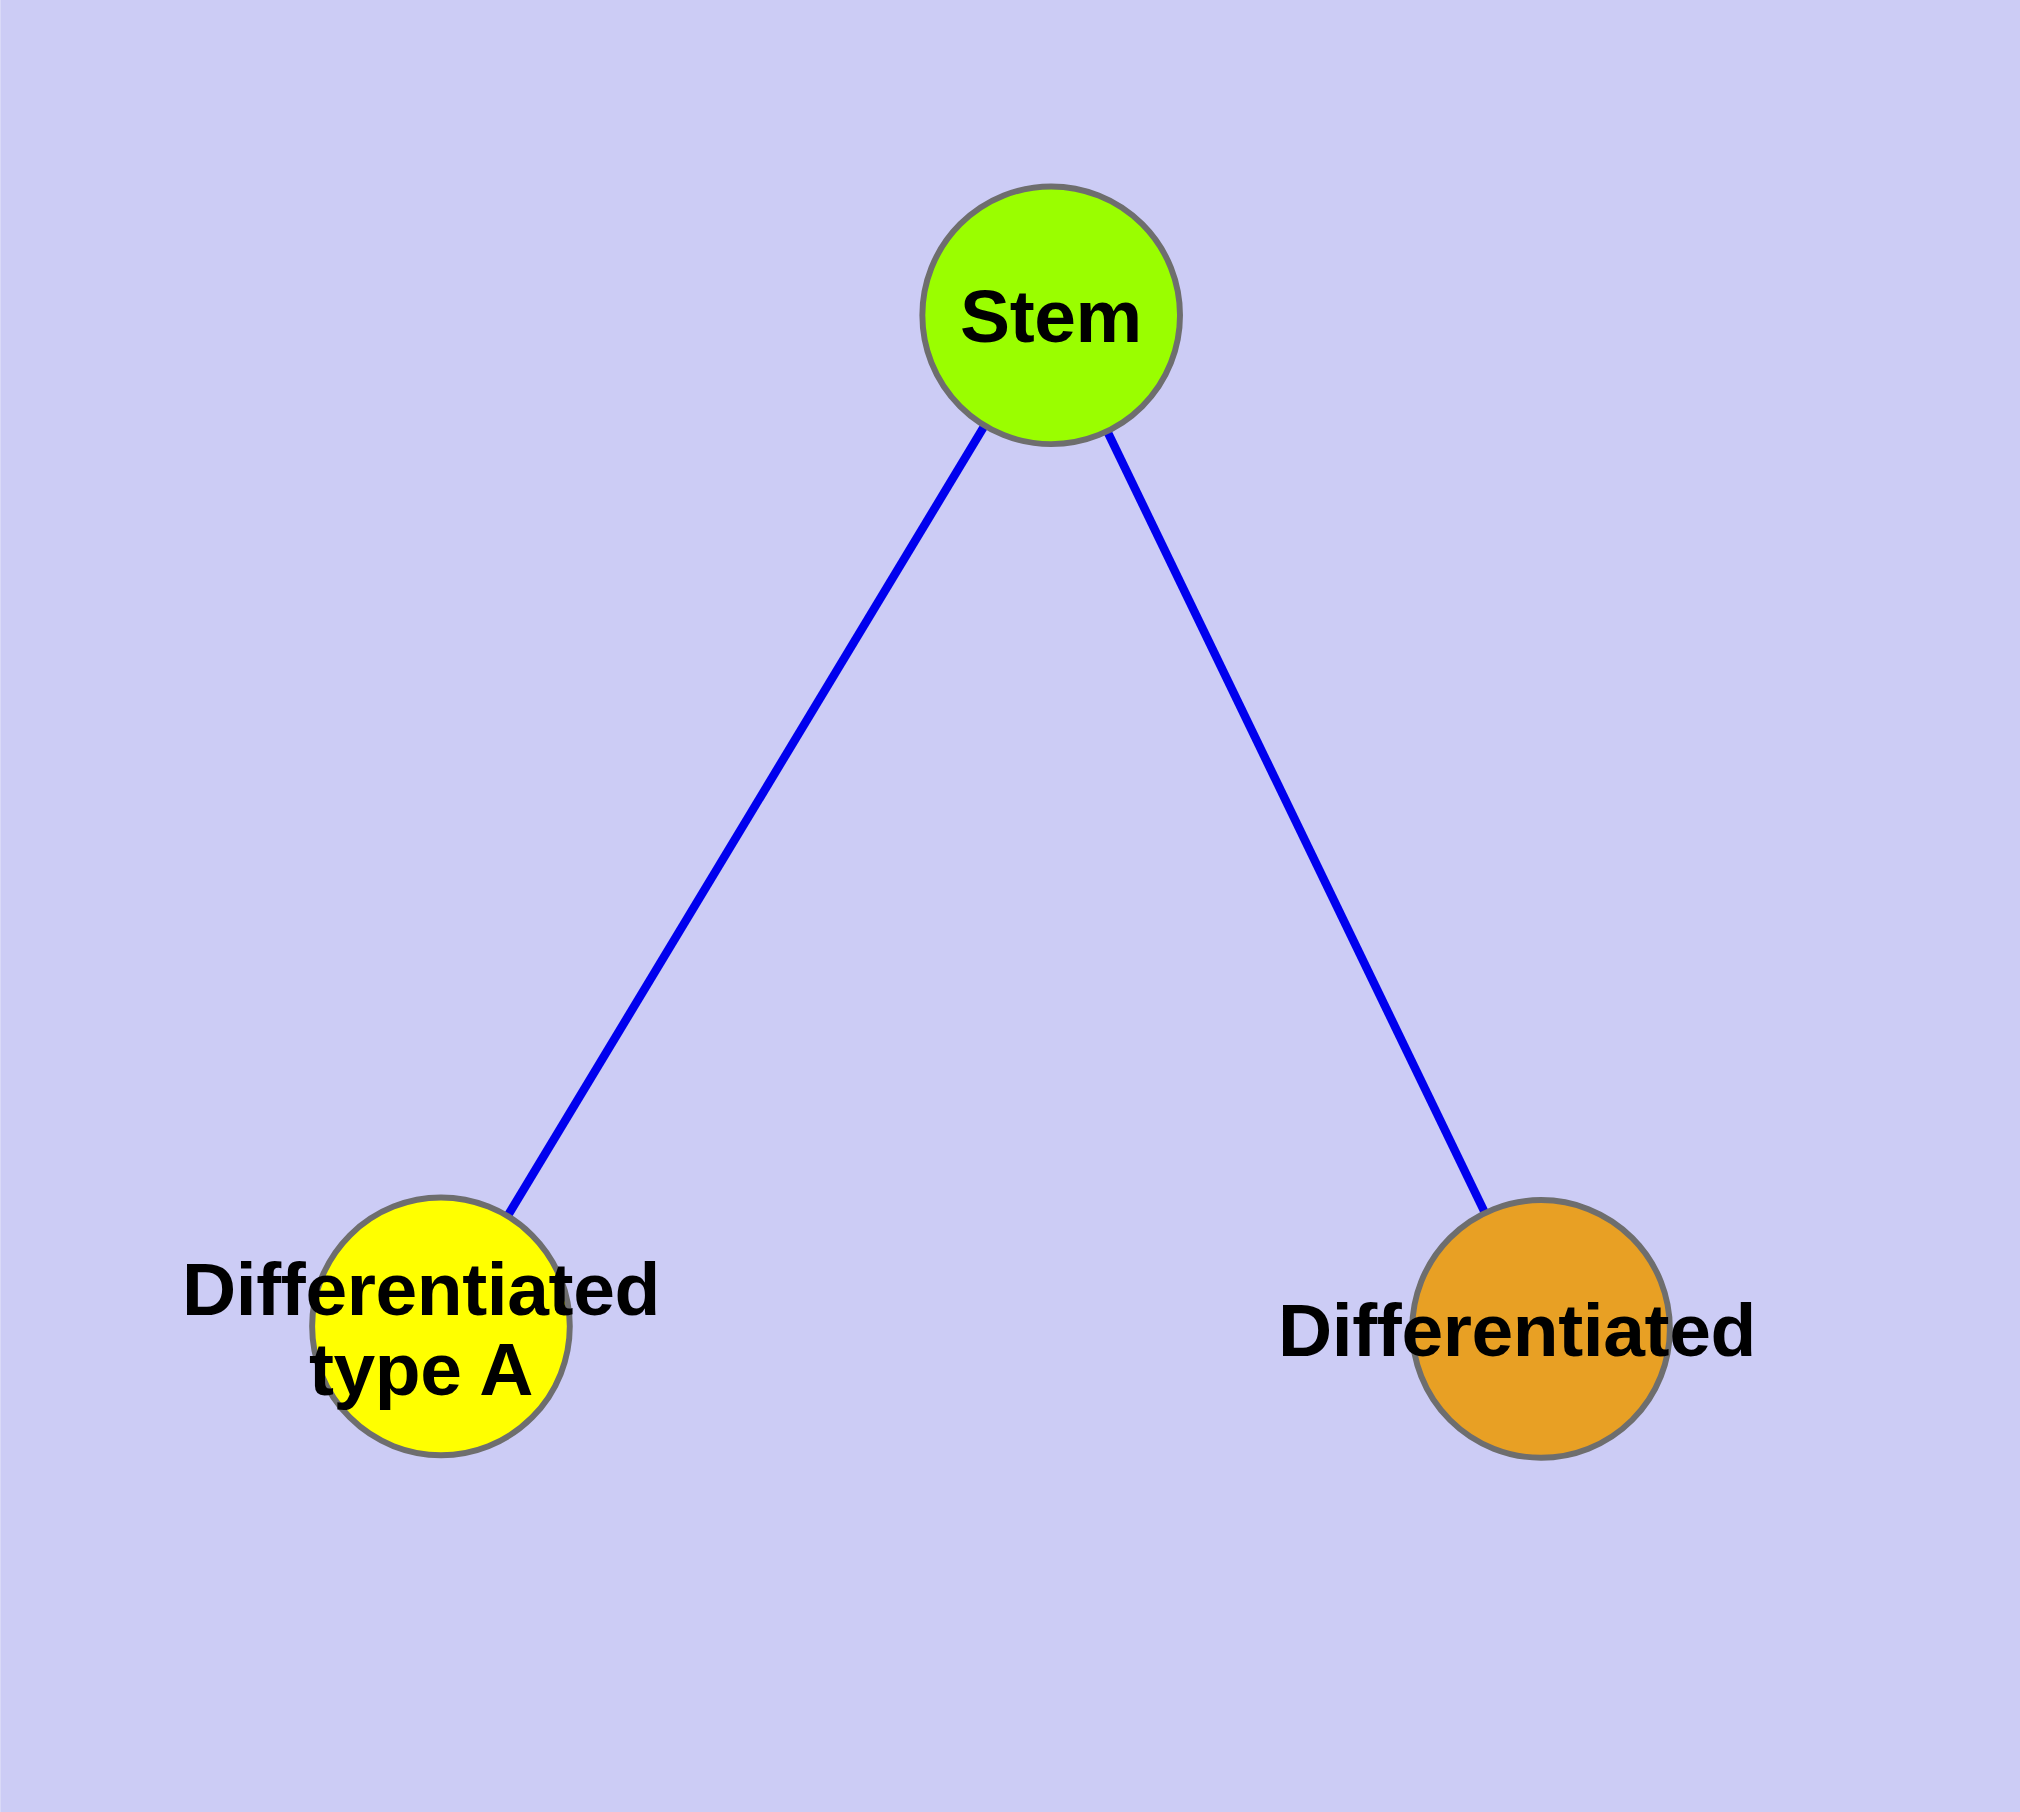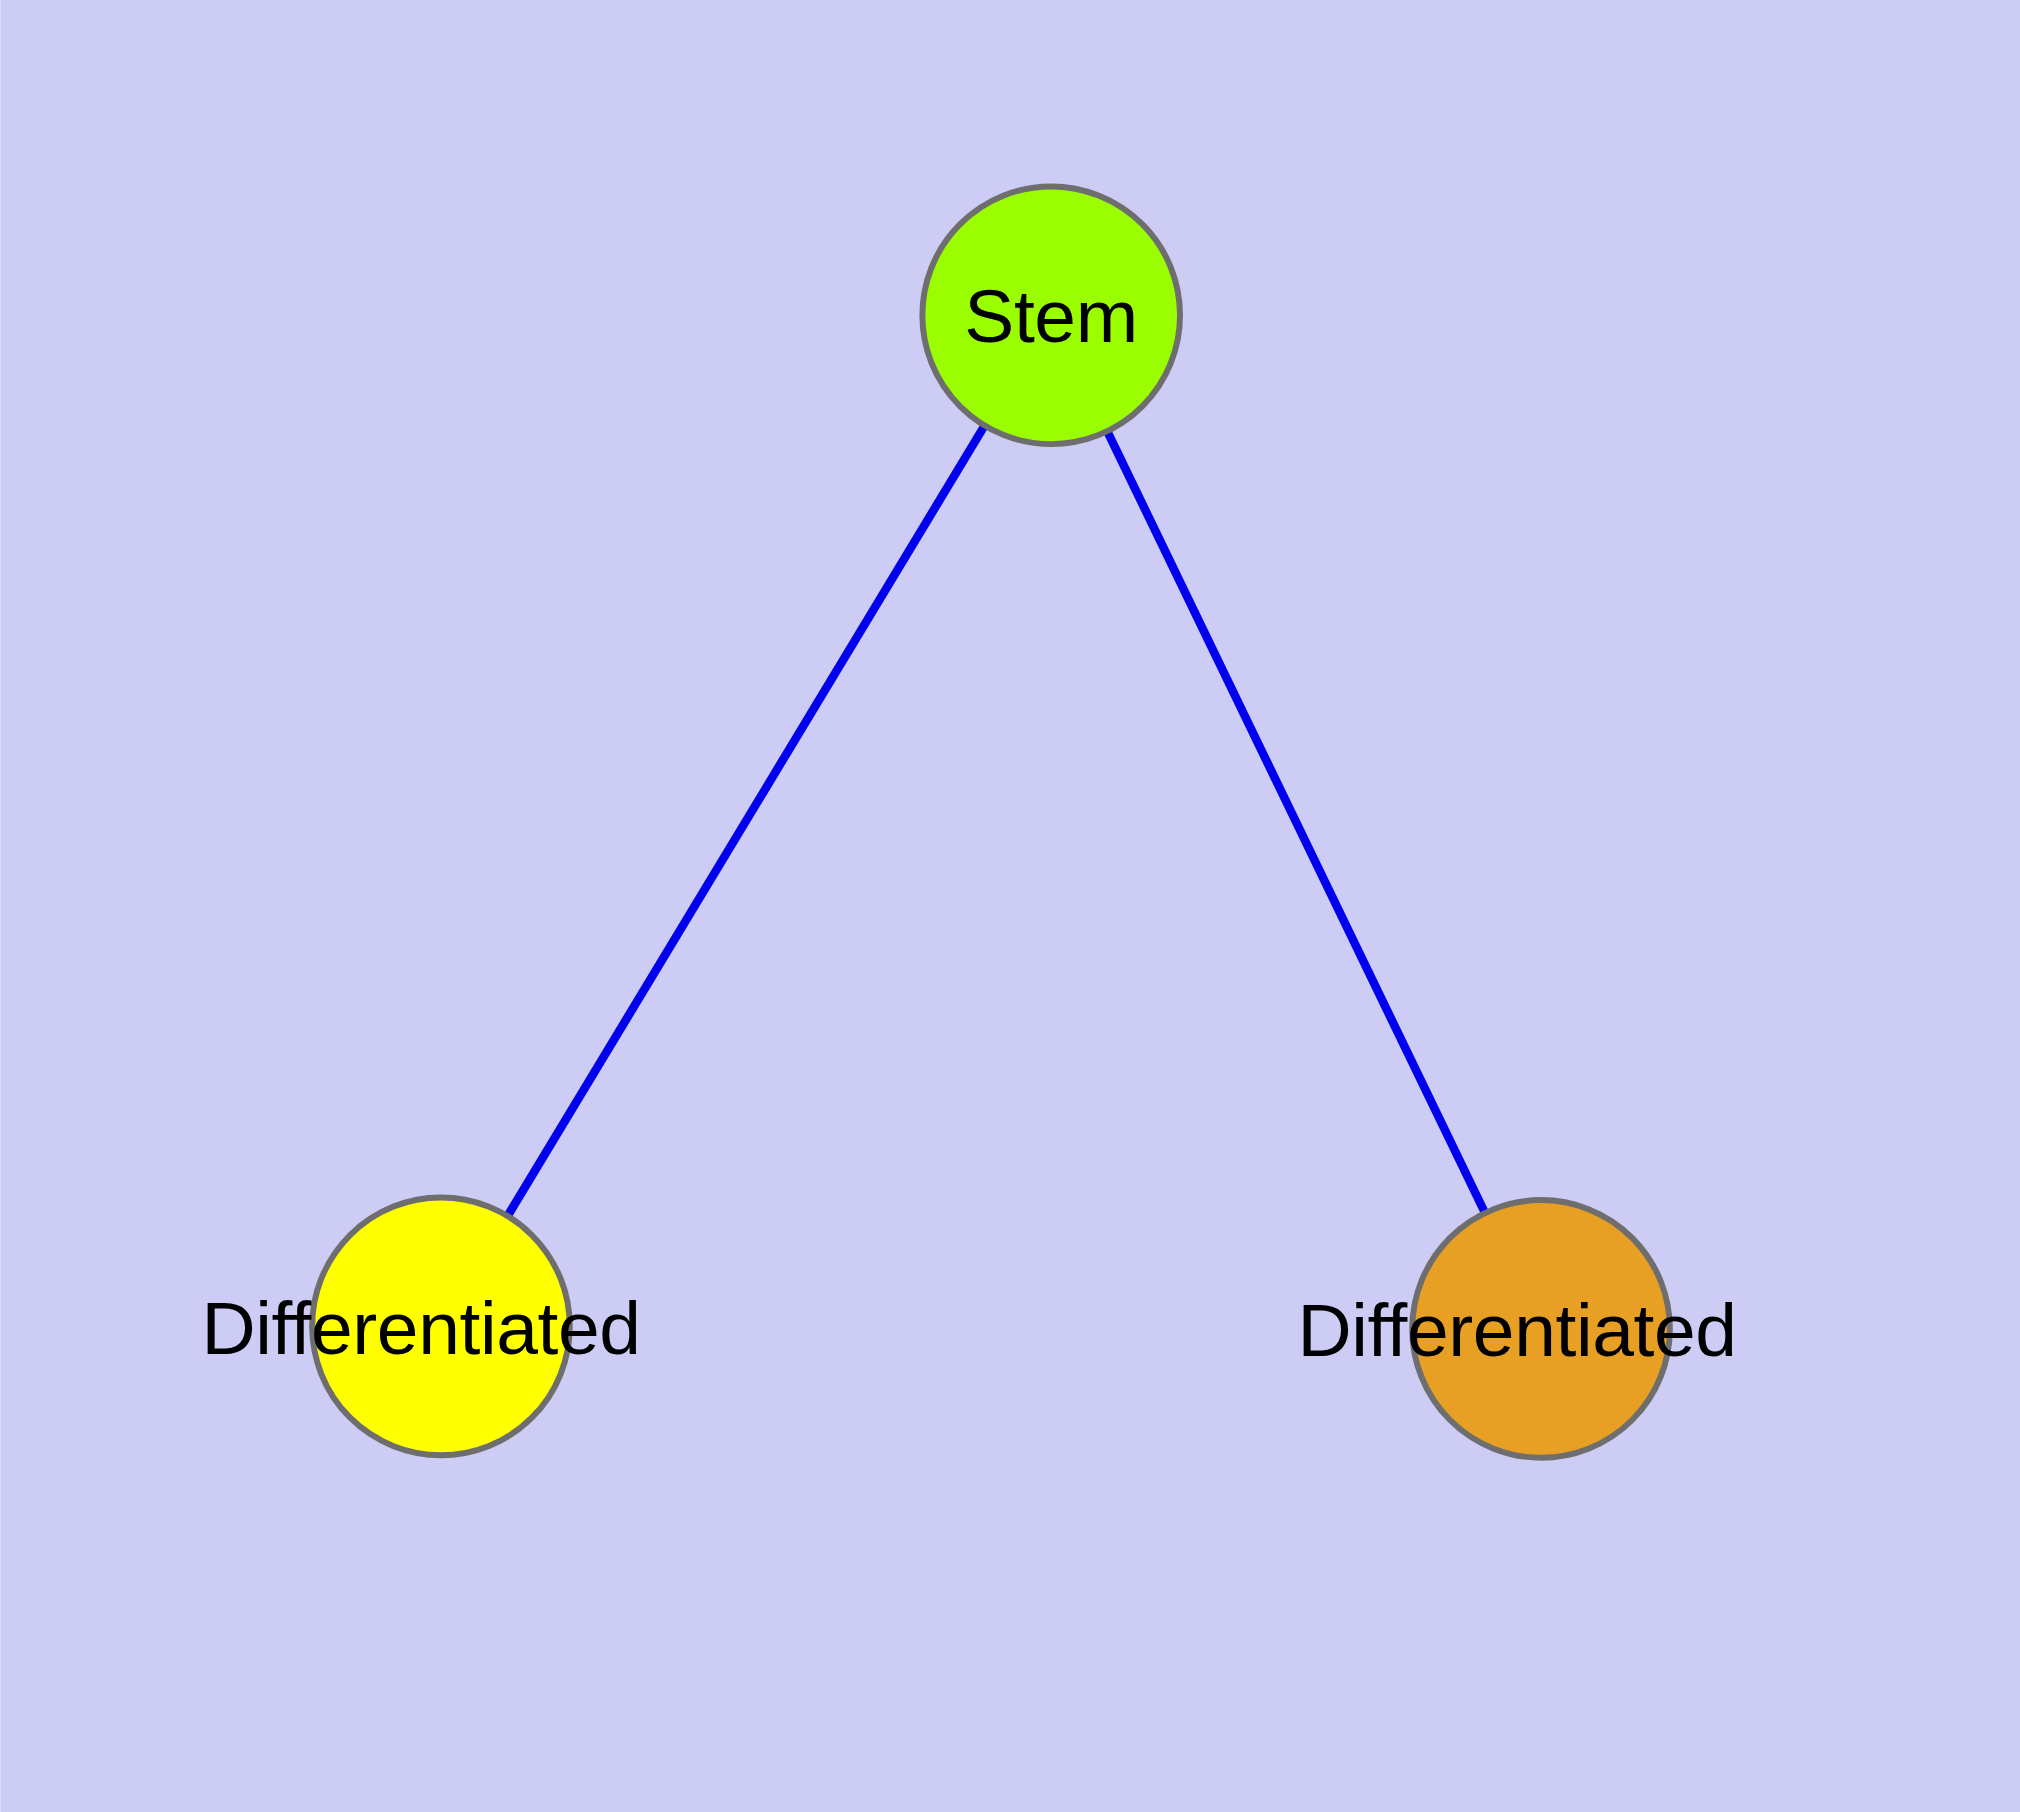--- a/index.html
+++ b/index.html
@@ -20,21 +20,21 @@
     top: 0;
     width: 2021px;
     height: 1812px;
     display: block;
   }
   .node-label {
     position: absolute;
     transform: translate(-50%, -50%);
     text-align: center;
     font-family: "Liberation Sans", sans-serif;
-    font-weight: normal;
+    font-weight: bold;
     font-size: 75px;
     line-height: 1.06;
     color: #000000;
     white-space: pre;
     pointer-events: none;
     letter-spacing: -0.4px;
   }
 </style>
 </head>
 <body>
@@ -51,18 +51,18 @@
       </g>
     <g id="node-layer">
         <circle cx="1240" cy="372" r="152" fill="#9afe00" stroke="#6e6e6e" stroke-width="7"></circle>
         <circle cx="520" cy="1565" r="152" fill="#ffff00" stroke="#6e6e6e" stroke-width="7"></circle>
         <circle cx="1818" cy="1568" r="152" fill="#e8a024" stroke="#6e6e6e" stroke-width="7"></circle>
       </g>
   </svg>
 
   <div id="label-layer">
       <div class="node-label" style="left: 1051px; top: 317px; font-size: 75px; color: rgb(0, 0, 0);"><div>Stem</div></div>
-      <div class="node-label" style="left: 421px; top: 1329px; font-size: 75px; color: rgb(0, 0, 0);"><div>Differentiated</div></div>
+      <div class="node-label" style="left: 421px; top: 1329px; font-size: 75px; color: rgb(0, 0, 0);"><div>Differentiated</div><div>type A</div></div>
       <div class="node-label" style="left: 1517px; top: 1331px; font-size: 75px; color: rgb(0, 0, 0);"><div>Differentiated</div></div>
     </div>
 
 </div>
 
 
 </body></html>

